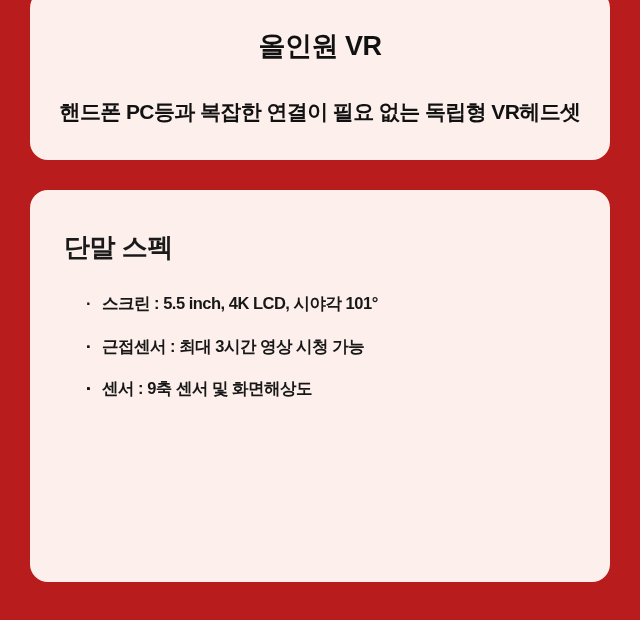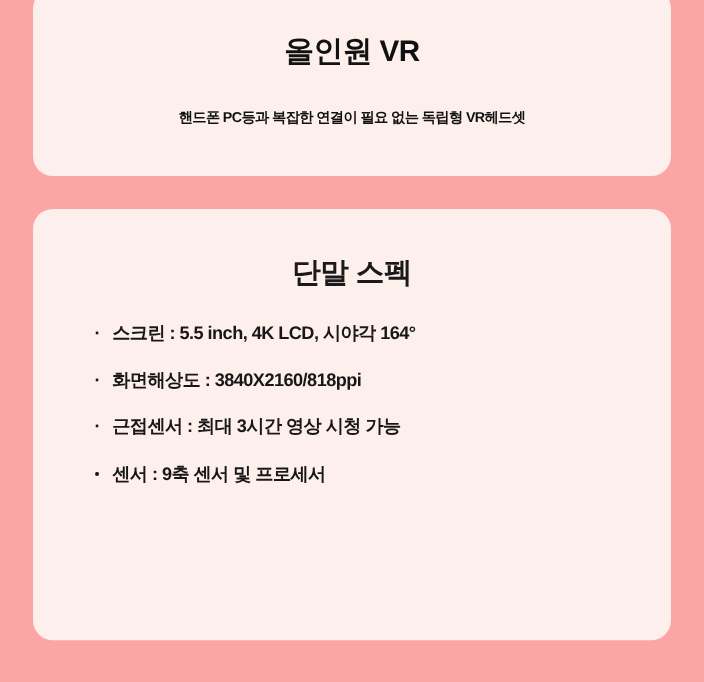--- a/index.html
+++ b/index.html
@@ -13,21 +13,21 @@
     font-family: "Liberation Sans", sans-serif;
     color: #1a1a1a;
     overflow: hidden;
   }
   .page {
     position: relative;
     width: 640px;
     height: 620px;
     box-sizing: border-box;
     padding: 18px 30px;
-    background: #fca5a5;
+    background: #b91c1c;
   }
   .card {
     background: #fdf0ec;
     border-radius: 18px;
     box-sizing: border-box;
   }
   .card-header {
     position: absolute;
     left: 30px;
     top: -10px;
@@ -37,39 +37,39 @@
     text-align: center;
   }
   .header-title {
     font-size: 27px;
     font-weight: bold;
     letter-spacing: -0.5px;
     margin: 16px 0 0 0;
     color: #111;
   }
   .header-sub {
-    font-size: 13px;
+    font-size: 21px;
     font-weight: bold;
     letter-spacing: -0.6px;
     margin: 34px 0 0 0;
     color: #111;
   }
   .card-spec {
     position: absolute;
     left: 30px;
     top: 190px;
     width: 580px;
     height: 392px;
     padding: 0 34px;
   }
   .spec-title {
     font-size: 26px;
     font-weight: bold;
     letter-spacing: -0.5px;
-    text-align: center;
+    text-align: left;
     margin: 0;
     padding-top: 40px;
   }
   .spec-list {
     list-style: none;
     margin: 0;
     padding: 30px 0 0 22px;
   }
   .spec-list li {
     position: relative;
@@ -97,24 +97,24 @@
 <div class="page">
 
   <section class="card card-header">
     <h1 class="header-title">올인원 VR</h1>
     <p class="header-sub">핸드폰 PC등과 복잡한 연결이 필요 없는 독립형 VR헤드셋</p>
   </section>
 
   <section class="card card-spec">
     <h2 class="spec-title">단말 스펙</h2>
     <ul class="spec-list">
-      <li><span class="bullet">·</span><span>스크린 : 5.5 inch, 4K LCD, 시야각 164°</span></li>
-      <li><span class="bullet">·</span><span>화면해상도 : 3840X2160/818ppi</span></li>
+      <li><span class="bullet">·</span><span>스크린 : 5.5 inch, 4K LCD, 시야각 101°</span></li>
+      <li><span class="bullet">·</span></li>
       <li><span class="bullet">·</span><span>근접센서 : 최대 3시간 영상 시청 가능</span></li>
       <li><span class="bullet">·</span></li>
       <li><span class="bullet">·</span></li>
       <li><span class="bullet">·</span></li>
       <li><span class="bullet">·</span></li>
-      <li><span class="bullet">·</span><span>센서 : 9축 센서 및 프로세서</span></li>
+      <li><span class="bullet">·</span><span>센서 : 9축 센서 및 화면해상도</span></li>
     </ul>
   </section>
 
 </div>
 
 </body></html>

